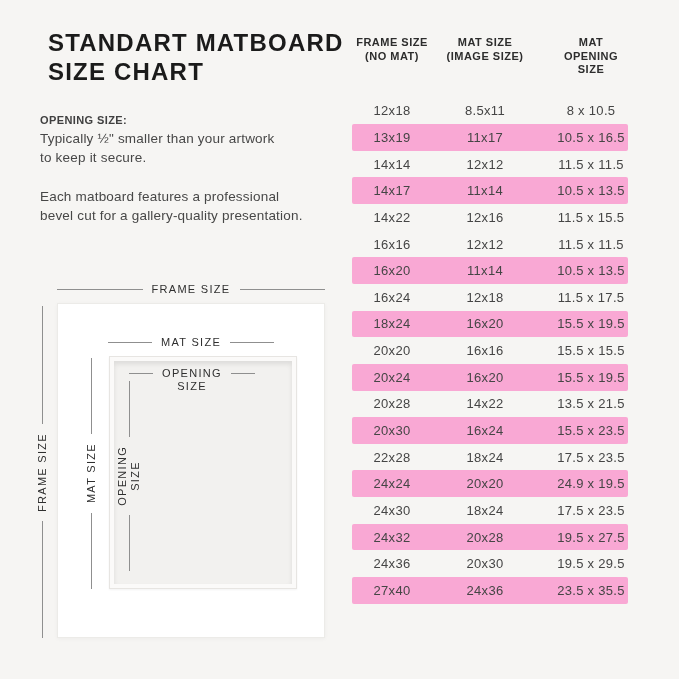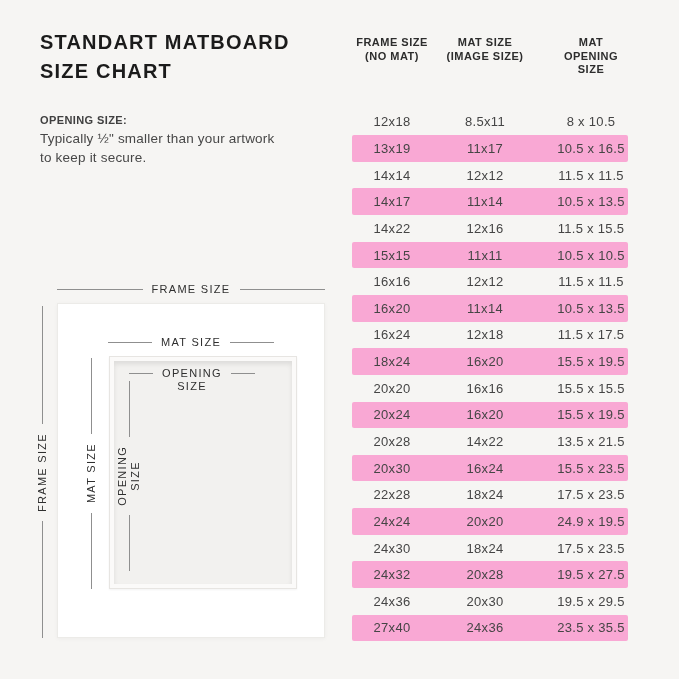--- a/index.html
+++ b/index.html
@@ -4,22 +4,22 @@
 <style>
   * { margin:0; padding:0; box-sizing:border-box; }
   body { background:#ffffff; font-family:"Liberation Sans", sans-serif; }
   .canvas {
     position:relative; width:679px; height:679px;
     background:#f6f5f3; overflow:hidden; color:#2b2b2b;
   }
 
   
   .title {
-    position:absolute; left:40px; top:28px;
-    font-size:20px; font-weight:700; letter-spacing:1.2px;
+    position:absolute; left:48px; top:28px;
+    font-size:24px; font-weight:700; letter-spacing:1.2px;
     line-height:29px; color:#1b1b1b; white-space:pre-line;
   }
   .sec { position:absolute; left:40px; width:305px; }
   .s1 { top:114px; }
   .s2 { top:188px; }
   .sec-h {
     font-size:11px; font-weight:700; letter-spacing:0.4px;
     color:#404040; margin-bottom:4px;
   }
   .sec-b {
@@ -65,21 +65,21 @@
   .opening-v { left:5px; top:24px; height:190px; width:28px; }
 
   
   .size-table { position:absolute; left:352px; top:36px; width:276px; }
   .t-header { display:grid; grid-template-columns:80px 106px 90px; }
   .t-hcell {
     font-size:11px; font-weight:700; letter-spacing:0.5px; line-height:13.5px;
     color:#2d2d2d; text-align:center; white-space:pre-line;
   }
   .t-hcell.c2 { padding-left:16px; }
-  .t-rows { margin-top:32px; }
+  .t-rows { margin-top:21px; }
   .t-row {
     display:grid; grid-template-columns:80px 106px 90px;
     height:26.65px; align-items:center; border-radius:2px;
   }
   .t-row.alt { background:#f9a8d4; }
   .t-cell { text-align:center; font-size:13px; letter-spacing:0.3px; color:#454545; }
   .t-cell.c2 { padding-left:16px; }
 </style>
 </head>
 <body>
@@ -89,20 +89,22 @@
   <div class="title">STANDART MATBOARD
 SIZE CHART</div>
 
   <div class="sec s1">
     <div class="sec-h">OPENING SIZE:</div>
     <div class="sec-b">Typically ½" smaller than your artwork
 to keep it secure.</div>
   </div>
 
   <div class="sec s2">
+    <div class="sec-b">Each matboard features a professional
+bevel cut for a gallery-quality presentation.</div>
   </div>
 
   <div class="diagram">
 
     <div class="h-label top-frame-label">
       <span class="hline"></span>
       <span class="h-text">FRAME SIZE</span>
       <span class="hline"></span>
     </div>
 
@@ -175,25 +177,20 @@
         <div class="t-row alt">
           <div class="t-cell c0">14x17</div>
           <div class="t-cell c1">11x14</div>
           <div class="t-cell c2">10.5 x 13.5</div>
         </div>
         <div class="t-row">
           <div class="t-cell c0">14x22</div>
           <div class="t-cell c1">12x16</div>
           <div class="t-cell c2">11.5 x 15.5</div>
         </div>
-        <div class="t-row alt">
-          <div class="t-cell c0">15x15</div>
-          <div class="t-cell c1">11x11</div>
-          <div class="t-cell c2">10.5 x 10.5</div>
-        </div>
         <div class="t-row">
           <div class="t-cell c0">16x16</div>
           <div class="t-cell c1">12x12</div>
           <div class="t-cell c2">11.5 x 11.5</div>
         </div>
         <div class="t-row alt">
           <div class="t-cell c0">16x20</div>
           <div class="t-cell c1">11x14</div>
           <div class="t-cell c2">10.5 x 13.5</div>
         </div>

